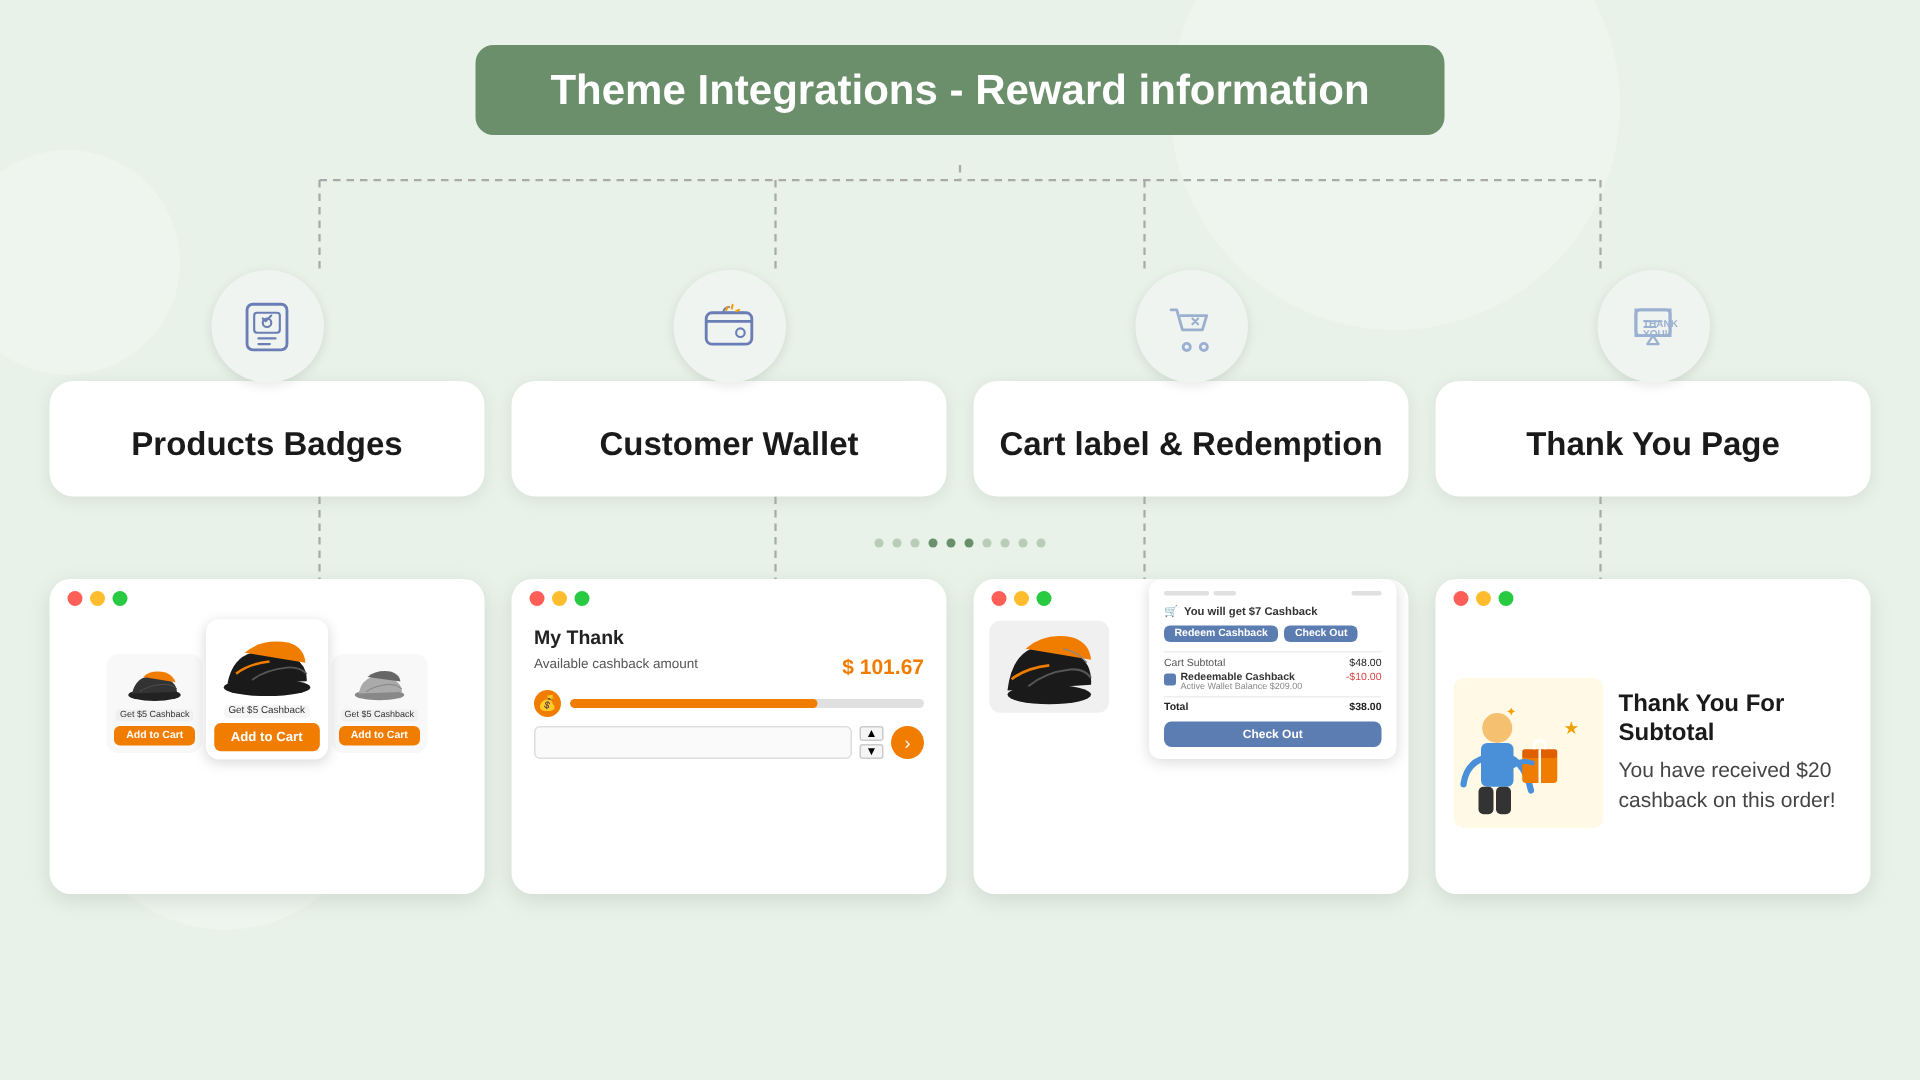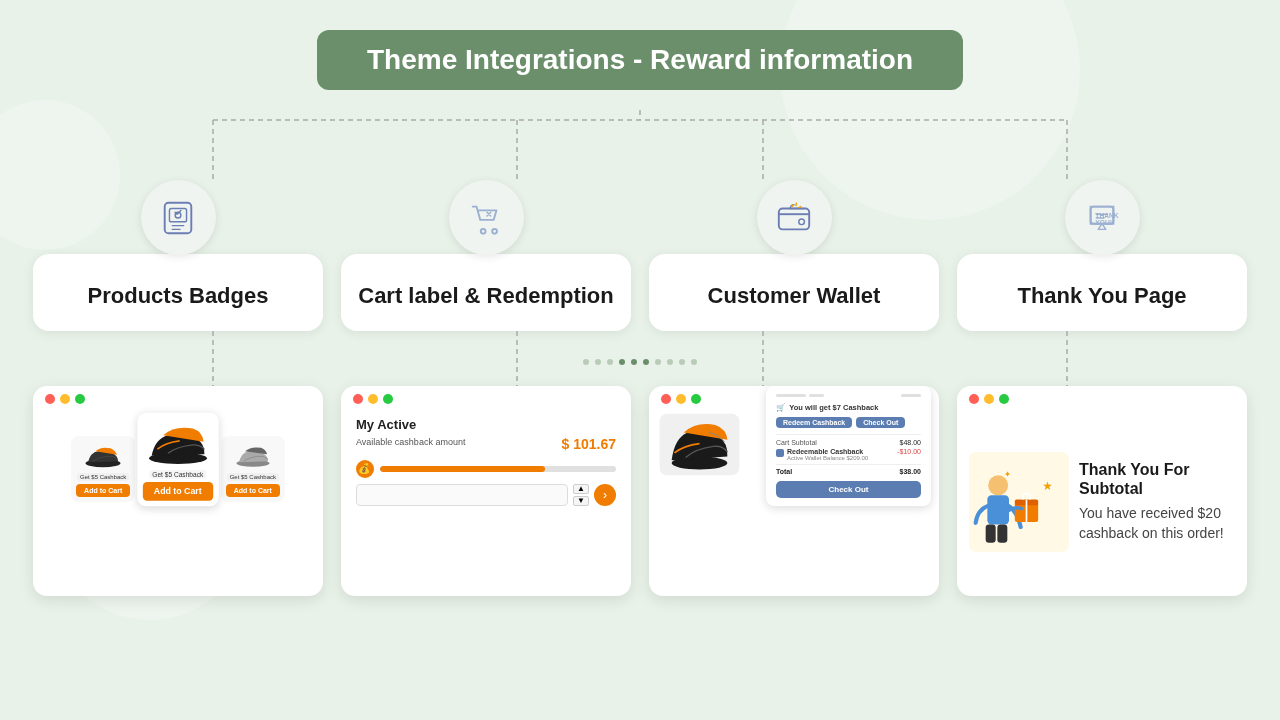--- a/index.html
+++ b/index.html
@@ -468,44 +468,44 @@
         </svg>
       </div>
       <div class="feature-card">
         <div class="card-title">Products Badges</div>
       </div>
     </div>
 
     <div class="icon-circle-wrapper">
       <div class="icon-circle">
         <svg viewBox="0 0 40 40" fill="none" xmlns="http://www.w3.org/2000/svg">
+          <rect x="4" y="10" width="32" height="22" rx="4" stroke="#6b7db5" stroke-width="2"></rect>
+          <path d="M4 16h32" stroke="#6b7db5" stroke-width="2"></path>
+          <circle cx="28" cy="24" r="3" stroke="#6b7db5" stroke-width="1.5"></circle>
+          <path d="M20 6c-2 0-4 1.5-4 4h14" stroke="#6b7db5" stroke-width="1.5" stroke-linecap="round"></path>
+
+          <path d="M18 8l1-2M22 7l0.5-2.5M25 9l2-1" stroke="#f0a000" stroke-width="1.5" stroke-linecap="round"></path>
+        </svg>
+      </div>
+      <div class="feature-card">
+        <div class="card-title">Customer Wallet</div>
+      </div>
+    </div>
+
+    <div class="icon-circle-wrapper">
+      <div class="icon-circle">
+        <svg viewBox="0 0 40 40" fill="none" xmlns="http://www.w3.org/2000/svg">
           <path d="M6 8h4l4 14h14l3-10H13" stroke="#9bb0d0" stroke-width="2" stroke-linecap="round" stroke-linejoin="round"></path>
           <circle cx="17" cy="34" r="2.5" stroke="#9bb0d0" stroke-width="2"></circle>
           <circle cx="29" cy="34" r="2.5" stroke="#9bb0d0" stroke-width="2"></circle>
           <path d="M25 14l-4 4M21 14l4 4" stroke="#9bb0d0" stroke-width="1.5" stroke-linecap="round"></path>
         </svg>
       </div>
       <div class="feature-card">
         <div class="card-title">Cart label &amp; Redemption</div>
-      </div>
-    </div>
-
-    <div class="icon-circle-wrapper">
-      <div class="icon-circle">
-        <svg viewBox="0 0 40 40" fill="none" xmlns="http://www.w3.org/2000/svg">
-          <rect x="4" y="10" width="32" height="22" rx="4" stroke="#6b7db5" stroke-width="2"></rect>
-          <path d="M4 16h32" stroke="#6b7db5" stroke-width="2"></path>
-          <circle cx="28" cy="24" r="3" stroke="#6b7db5" stroke-width="1.5"></circle>
-          <path d="M20 6c-2 0-4 1.5-4 4h14" stroke="#6b7db5" stroke-width="1.5" stroke-linecap="round"></path>
-
-          <path d="M18 8l1-2M22 7l0.5-2.5M25 9l2-1" stroke="#f0a000" stroke-width="1.5" stroke-linecap="round"></path>
-        </svg>
-      </div>
-      <div class="feature-card">
-        <div class="card-title">Customer Wallet</div>
       </div>
     </div>
 
     <div class="icon-circle-wrapper">
       <div class="icon-circle">
         <svg viewBox="0 0 40 40" fill="none" xmlns="http://www.w3.org/2000/svg">
           <path d="M8 8h24v18H8z" rx="3" stroke="#9bb0d0" stroke-width="2" stroke-linecap="round"></path>
           <rect x="8" y="8" width="24" height="18" rx="3" stroke="#9bb0d0" stroke-width="2"></rect>
           <path d="M14 16h12M14 20h8" stroke="#9bb0d0" stroke-width="1.5" stroke-linecap="round"></path>
           <path d="M20 26l-4 6h8l-4-6z" stroke="#9bb0d0" stroke-width="1.5" stroke-linejoin="round"></path>
@@ -589,21 +589,21 @@
       </div>
     </div>
 
     <div class="preview-card">
       <div class="window-chrome">
         <div class="dot dot-red"></div>
         <div class="dot dot-yellow"></div>
         <div class="dot dot-green"></div>
       </div>
       <div class="wallet-preview-content">
-        <div class="wallet-title">My Active</div>
+        <div class="wallet-title">My Thank</div>
         <div style="display:flex;justify-content:space-between;align-items:center;">
           <div class="wallet-available">Available cashback amount</div>
           <div class="wallet-amount">$ 101.67</div>
         </div>
         <div class="wallet-bar-row">
           <div class="wallet-icon-sm">💰</div>
           <div class="wallet-bar-bg">
             <div class="wallet-bar-fill"></div>
           </div>
         </div>

